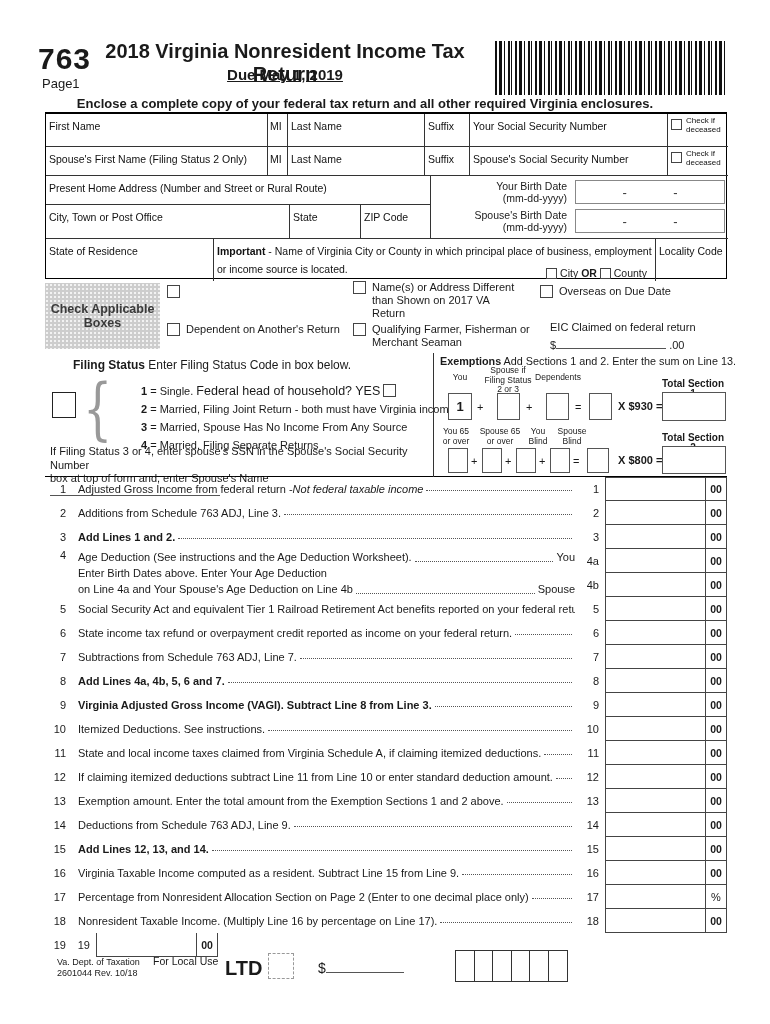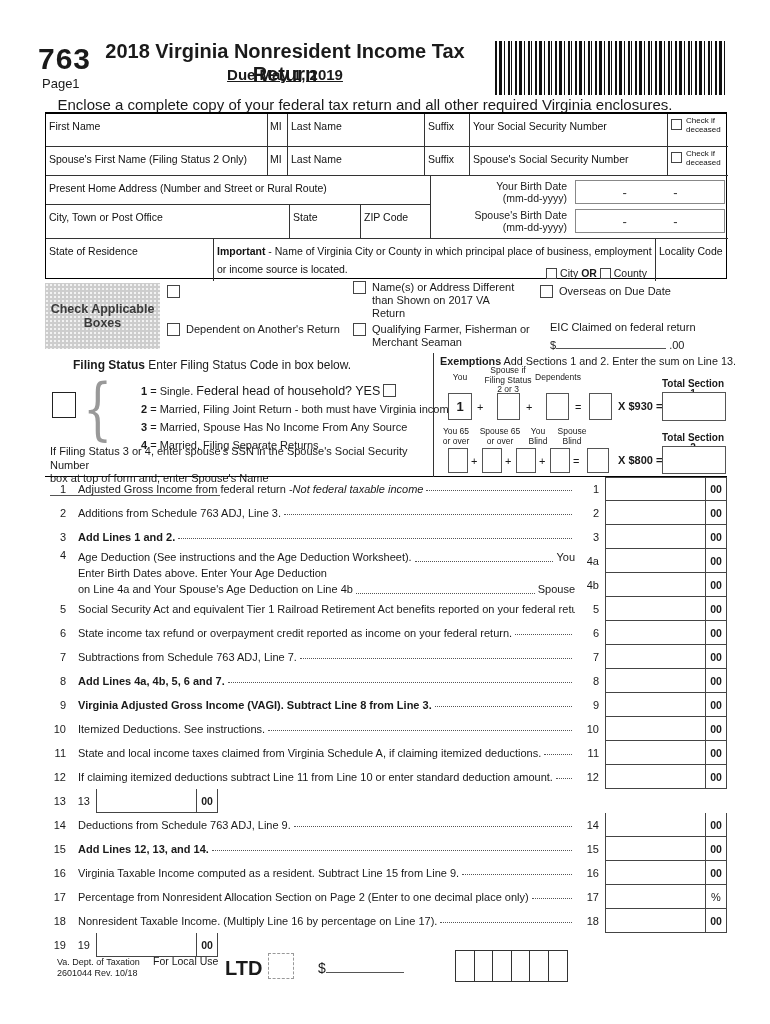--- a/index.html
+++ b/index.html
@@ -6,21 +6,21 @@
   body { background:#888; font-family:"Liberation Sans", sans-serif; color:#1a1a1a; }
   .page { position:relative; width:770px; height:1024px; background:#fff; margin:0 auto; overflow:hidden; }
   .abs { position:absolute; }
 
   
   .form-no { font-size:30px; font-weight:bold; letter-spacing:1px; }
   .page1 { font-size:13px; }
   .title { font-size:20px; font-weight:bold; text-align:center; }
   .due { font-size:15px; font-weight:bold; text-align:center; margin-top:2px;text-decoration:underline; }
   .barcode { background:repeating-linear-gradient(90deg,#111 0 2px,#fff 2px 4px,#111 4px 7px,#fff 7px 9px,#111 9px 10px,#fff 10px 13px,#111 13px 15px,#fff 15px 16px,#111 16px 17px,#fff 17px 20px); }
-  .enclose { font-size:15px; font-weight:normal; text-align:center; }
+  .enclose { font-size:13px; font-weight:bold; text-align:center; }
 
   
   .idtable { border:1.5px solid #000; border-top:2.5px solid #000; }
   .cell { position:absolute; border-right:1px solid #333; border-bottom:1px solid #333; padding:2px 3px; }
   .cell.noright { border-right:none; }
   .cell.nobottom { border-bottom:none; }
   .lbl { font-size:10.5px; color:#111; }
   .lbl-sm { font-size:8px; line-height:9px; color:#111; }
   .cb { display:inline-block; width:13px; height:13px; border:1.5px solid #444; background:#fff; vertical-align:-2px; }
   .cb-sm { width:11px; height:11px; }
@@ -397,20 +397,24 @@
           <span class="leader"></span>
         </div>
         <span class="ref">12</span>
         <div class="amount">
           <span class="acell"></span>
           <span class="unit">00</span>
         </div>
       </div>
       <div class="tax-line">
         <span class="num">13</span>
+        <div class="desc">
+          <span>Exemption amount. Enter the total amount from the Exemption Sections 1 and 2 above.</span>
+          <span class="leader"></span>
+        </div>
         <span class="ref">13</span>
         <div class="amount">
           <span class="acell"></span>
           <span class="unit">00</span>
         </div>
       </div>
       <div class="tax-line">
         <span class="num">14</span>
         <div class="desc">
           <span>Deductions from Schedule 763 ADJ, Line 9.</span>

